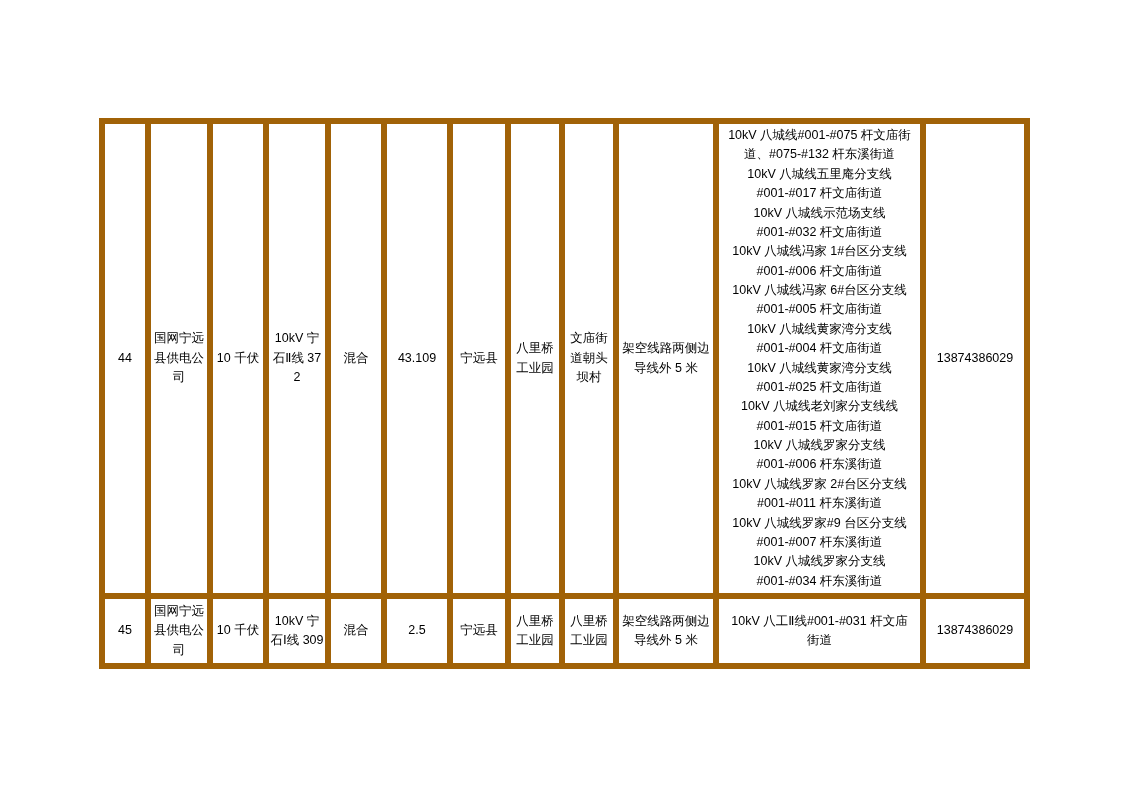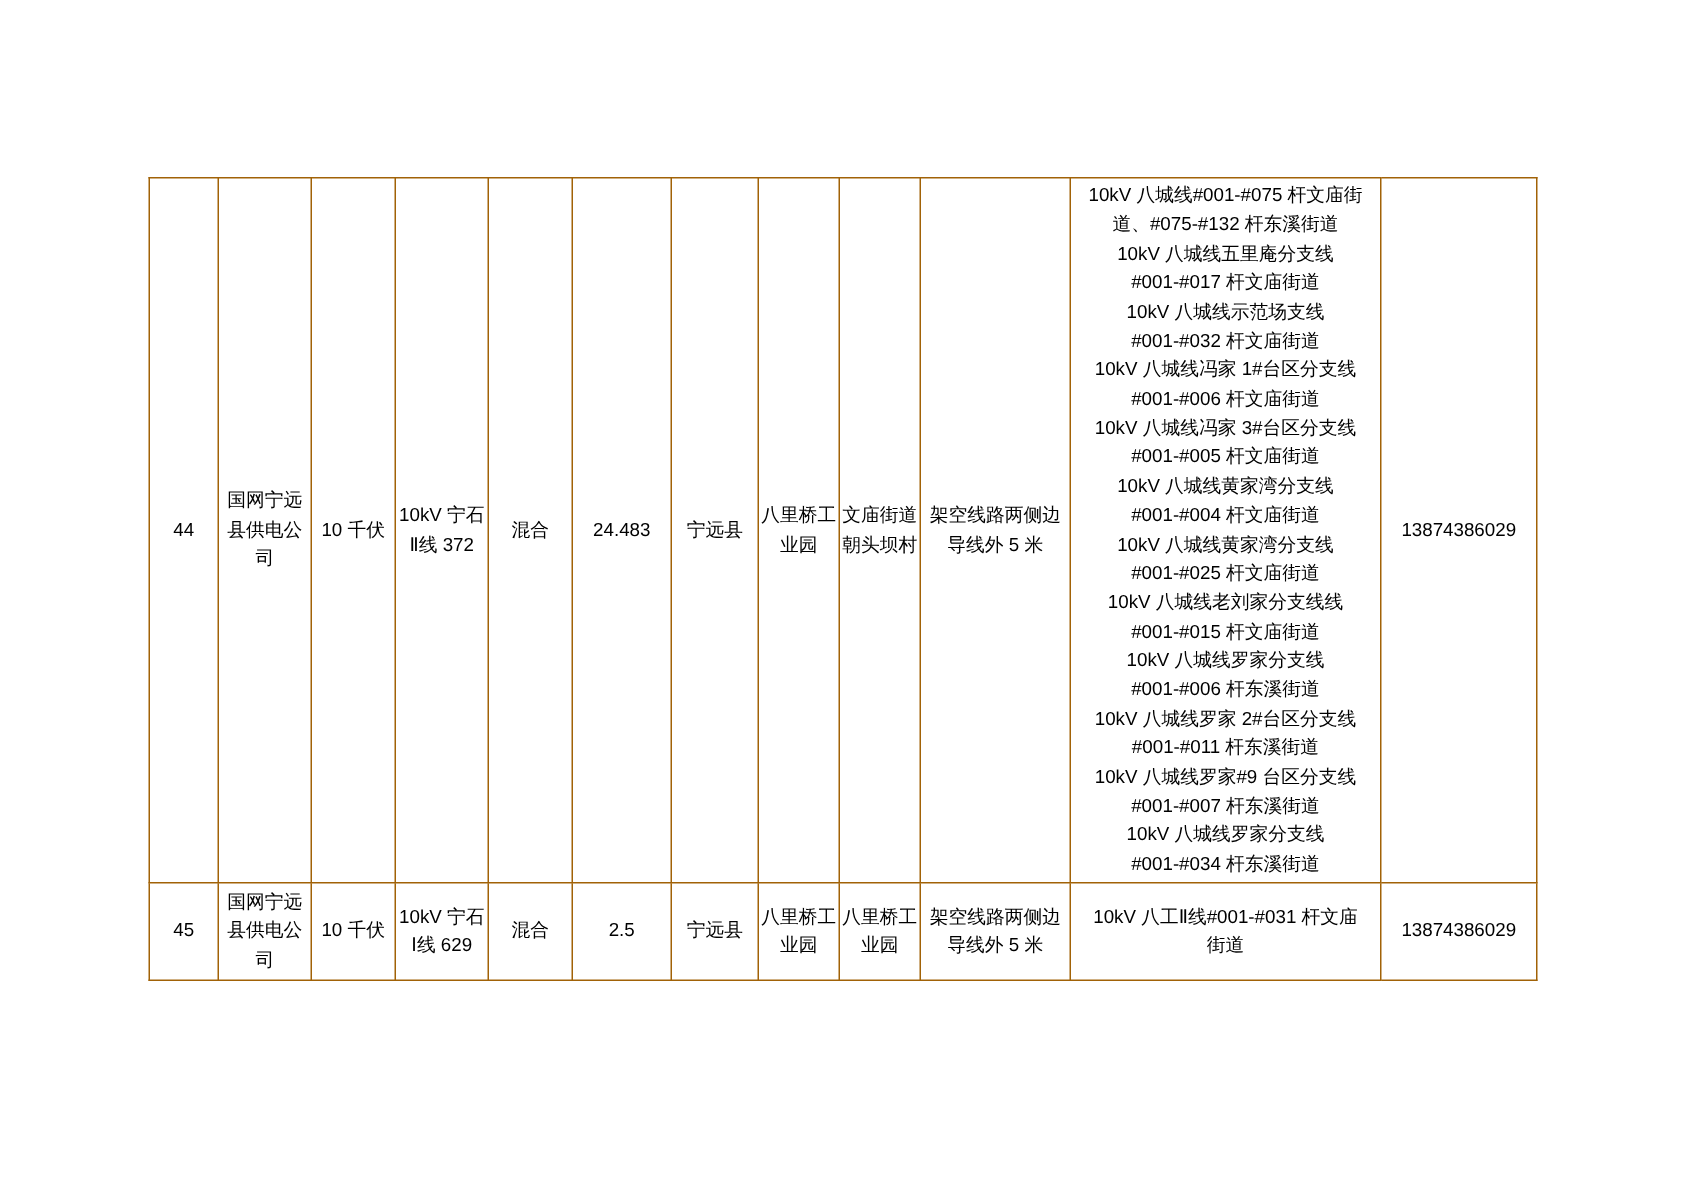--- a/index.html
+++ b/index.html
@@ -27,21 +27,21 @@
     left: 99px;
     top: 118px;
     width: 925px;
   }
   table.doc-table {
     border-collapse: collapse;
     table-layout: fixed;
     width: 925px;
   }
   table.doc-table td {
-    border: 1px solid #a16207;
+    border: 6px solid #a16207;
     vertical-align: middle;
     text-align: center;
     font-size: 12.5px;
     line-height: 1.55;
     padding: 2px 1px;
     word-break: break-all;
   }
   
   col.c0 { width: 46px; }
   col.c1 { width: 62px; }
@@ -87,36 +87,36 @@
         <col class="c10">
           <col class="c11">
       </colgroup>
       <tbody>
         <tr>
           <td class="tall">44</td>
           <td class="tall">国网宁远县供电公司</td>
           <td class="tall">10 千伏</td>
           <td class="tall">10kV 宁石Ⅱ线 372</td>
           <td class="tall">混合</td>
-          <td class="tall">24.483</td>
+          <td class="tall">43.109</td>
           <td class="tall">宁远县</td>
           <td class="tall">八里桥工业园</td>
           <td class="tall">文庙街道朝头坝村</td>
           <td class="tall">架空线路两侧边导线外 5 米</td>
           <td class="tall">
             <div class="lines">
                 <span>10kV 八城线#001-#075 杆文庙街</span>
                 <span>道、#075-#132 杆东溪街道</span>
                 <span>10kV 八城线五里庵分支线</span>
                 <span>#001-#017 杆文庙街道</span>
                 <span>10kV 八城线示范场支线</span>
                 <span>#001-#032 杆文庙街道</span>
                 <span>10kV 八城线冯家 1#台区分支线</span>
                 <span>#001-#006 杆文庙街道</span>
-                <span>10kV 八城线冯家 3#台区分支线</span>
+                <span>10kV 八城线冯家 6#台区分支线</span>
                 <span>#001-#005 杆文庙街道</span>
                 <span>10kV 八城线黄家湾分支线</span>
                 <span>#001-#004 杆文庙街道</span>
                 <span>10kV 八城线黄家湾分支线</span>
                 <span>#001-#025 杆文庙街道</span>
                 <span>10kV 八城线老刘家分支线线</span>
                 <span>#001-#015 杆文庙街道</span>
                 <span>10kV 八城线罗家分支线</span>
                 <span>#001-#006 杆东溪街道</span>
                 <span>10kV 八城线罗家 2#台区分支线</span>
@@ -126,21 +126,21 @@
                 <span>10kV 八城线罗家分支线</span>
                 <span>#001-#034 杆东溪街道</span>
               </div>
           </td>
           <td class="tall">13874386029</td>
         </tr>
         <tr>
           <td class="row45">45</td>
           <td class="row45">国网宁远县供电公司</td>
           <td class="row45">10 千伏</td>
-          <td class="row45">10kV 宁石Ⅰ线 629</td>
+          <td class="row45">10kV 宁石Ⅰ线 309</td>
           <td class="row45">混合</td>
           <td class="row45">2.5</td>
           <td class="row45">宁远县</td>
           <td class="row45">八里桥工业园</td>
           <td class="row45">八里桥工业园</td>
           <td class="row45">架空线路两侧边导线外 5 米</td>
           <td class="row45">
             <div class="lines">
                 <span>10kV 八工Ⅱ线#001-#031 杆文庙</span>
                 <span>街道</span>

